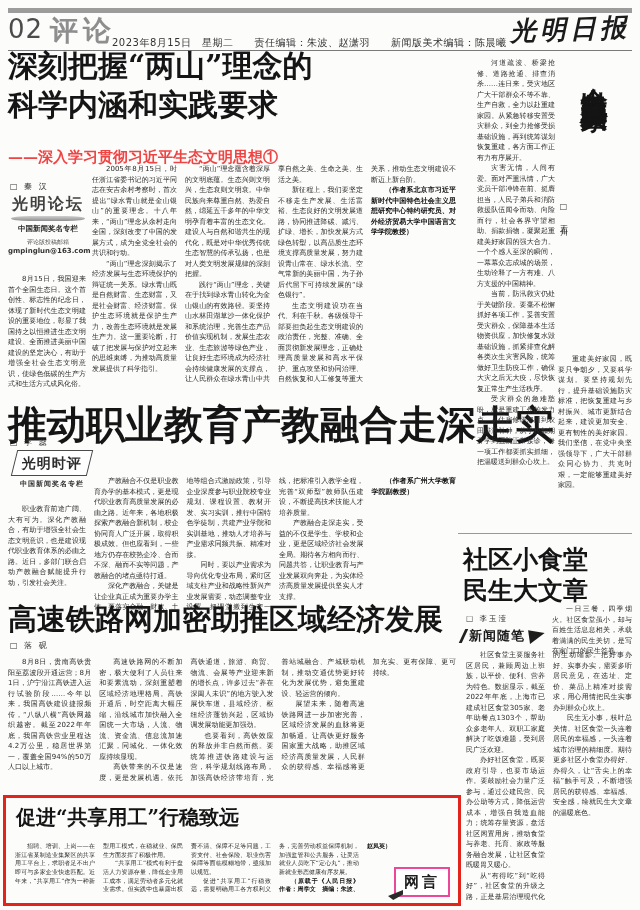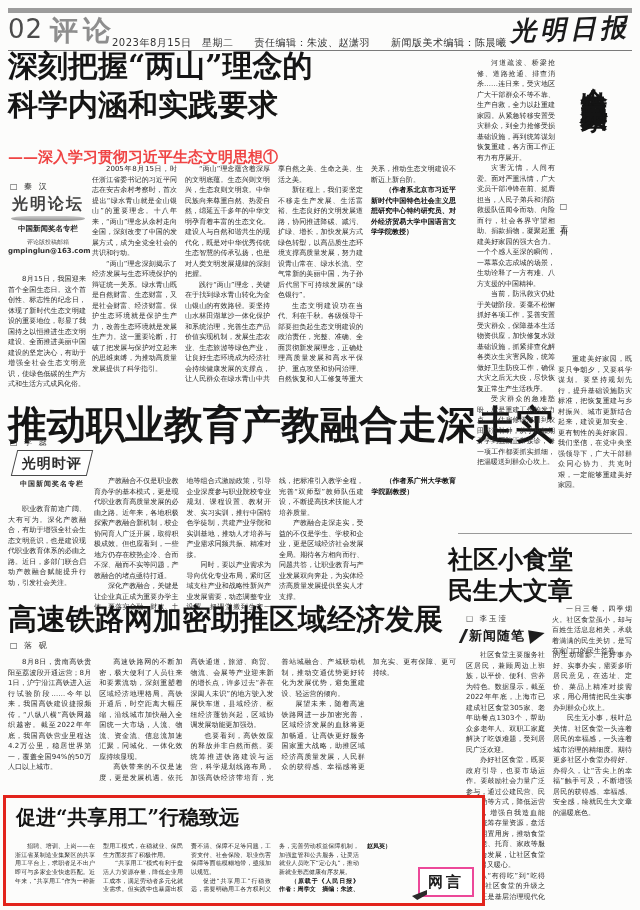--- a/index.html
+++ b/index.html
@@ -58,34 +58,34 @@
   .sp-sub{font-size:7px;font-weight:bold;color:#333;margin-top:3px;letter-spacing:1px;}
 
   
   .railA{left:477px;top:58px;width:78px;height:474px;}
   .vtitle{left:576px;top:66px;height:300px;writing-mode:vertical-rl;font-size:27px;font-weight:bold;
           color:#141414;letter-spacing:2px;}
   .vauthor{left:557px;top:202px;writing-mode:vertical-rl;font-size:8px;color:#333;letter-spacing:2px;}
   .railB{left:558px;top:354px;width:74px;height:178px;}
   .railrule{left:458px;top:533px;width:174px;height:1px;background:#999;}
 
-  .canteen-h{left:448px;top:544px;width:170px;font-size:25px;line-height:1.25;}
+  .canteen-h{left:463px;top:544px;width:170px;font-size:25px;line-height:1.25;}
   .canteen-auth{left:466px;top:614px;font-size:7.5px;}
   .canteen-lead{left:552px;top:604px;width:80px;height:54px;}
   .canteen-cols{left:466px;top:650px;width:166px;height:256px;}
 
   
   .suibi{left:462px;top:627px;display:flex;align-items:center;gap:4px;}
   .sb-slash{width:3px;height:14px;background:#222;transform:skewX(-25deg);}
   .sb-text{font-size:13px;font-weight:bold;color:#1c1c1c;letter-spacing:1px;}
   .sb-flag{width:0;height:0;border-left:16px solid #1d1d1d;border-top:5px solid transparent;
            border-bottom:9px solid transparent;transform:rotate(-8deg);}
 
   
-  .redbox{left:3px;top:795px;width:452px;height:105px;border:3px solid #e2241c;background:#fcfcfb;padding-left:24px;}
+  .redbox{left:3px;top:795px;width:452px;height:105px;border:3px solid #e2241c;background:#fcfcfb;}
   .a4h{position:absolute;left:10px;top:6px;font-size:20px;font-weight:bold;color:#141414;white-space:nowrap;}
   .a4cols{position:absolute;left:9px;top:44px;width:432px;height:56px;font-size:6px;line-height:1.45;}
   .stamp{position:absolute;right:8px;bottom:6px;width:52px;height:26px;border:2px solid #ec4899;background:#fff;
          display:flex;align-items:center;justify-content:center;font-size:15px;font-weight:bold;
          letter-spacing:3px;color:#1e1e1e;}
   .wy-hand{position:absolute;left:-8px;bottom:-5px;width:15px;height:10px;background:#2a2a2a;
            clip-path:polygon(0 60%,100% 0,100% 45%,35% 100%);}
 </style>
 </head>
 <body>

